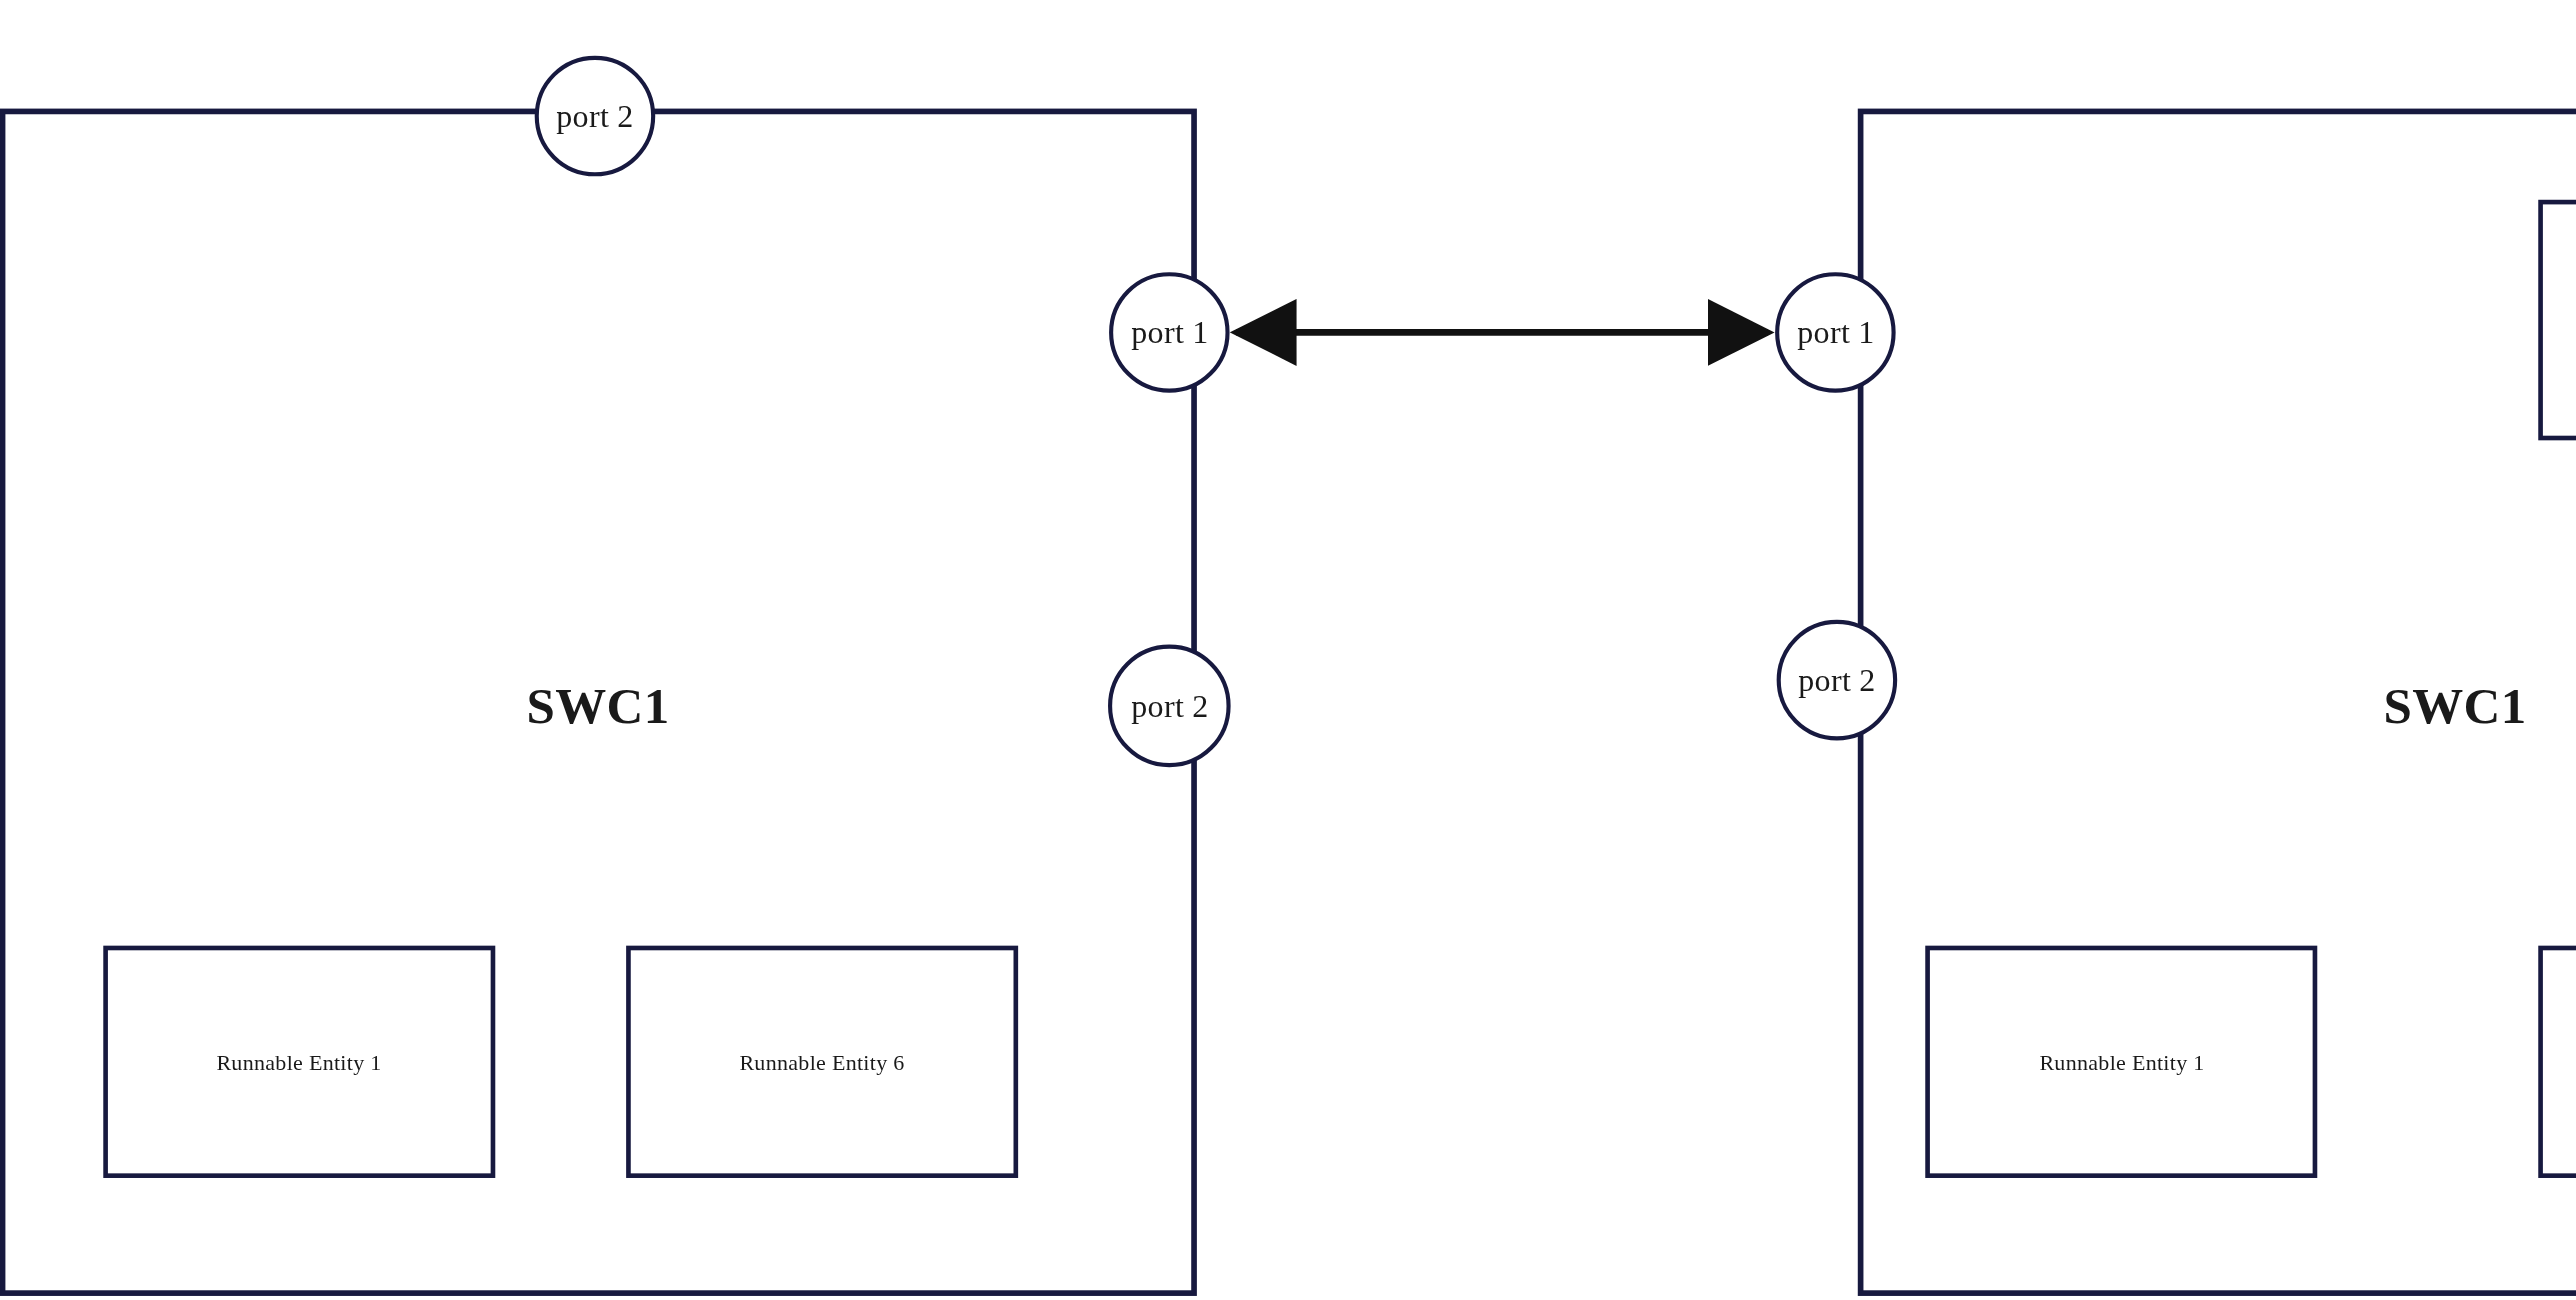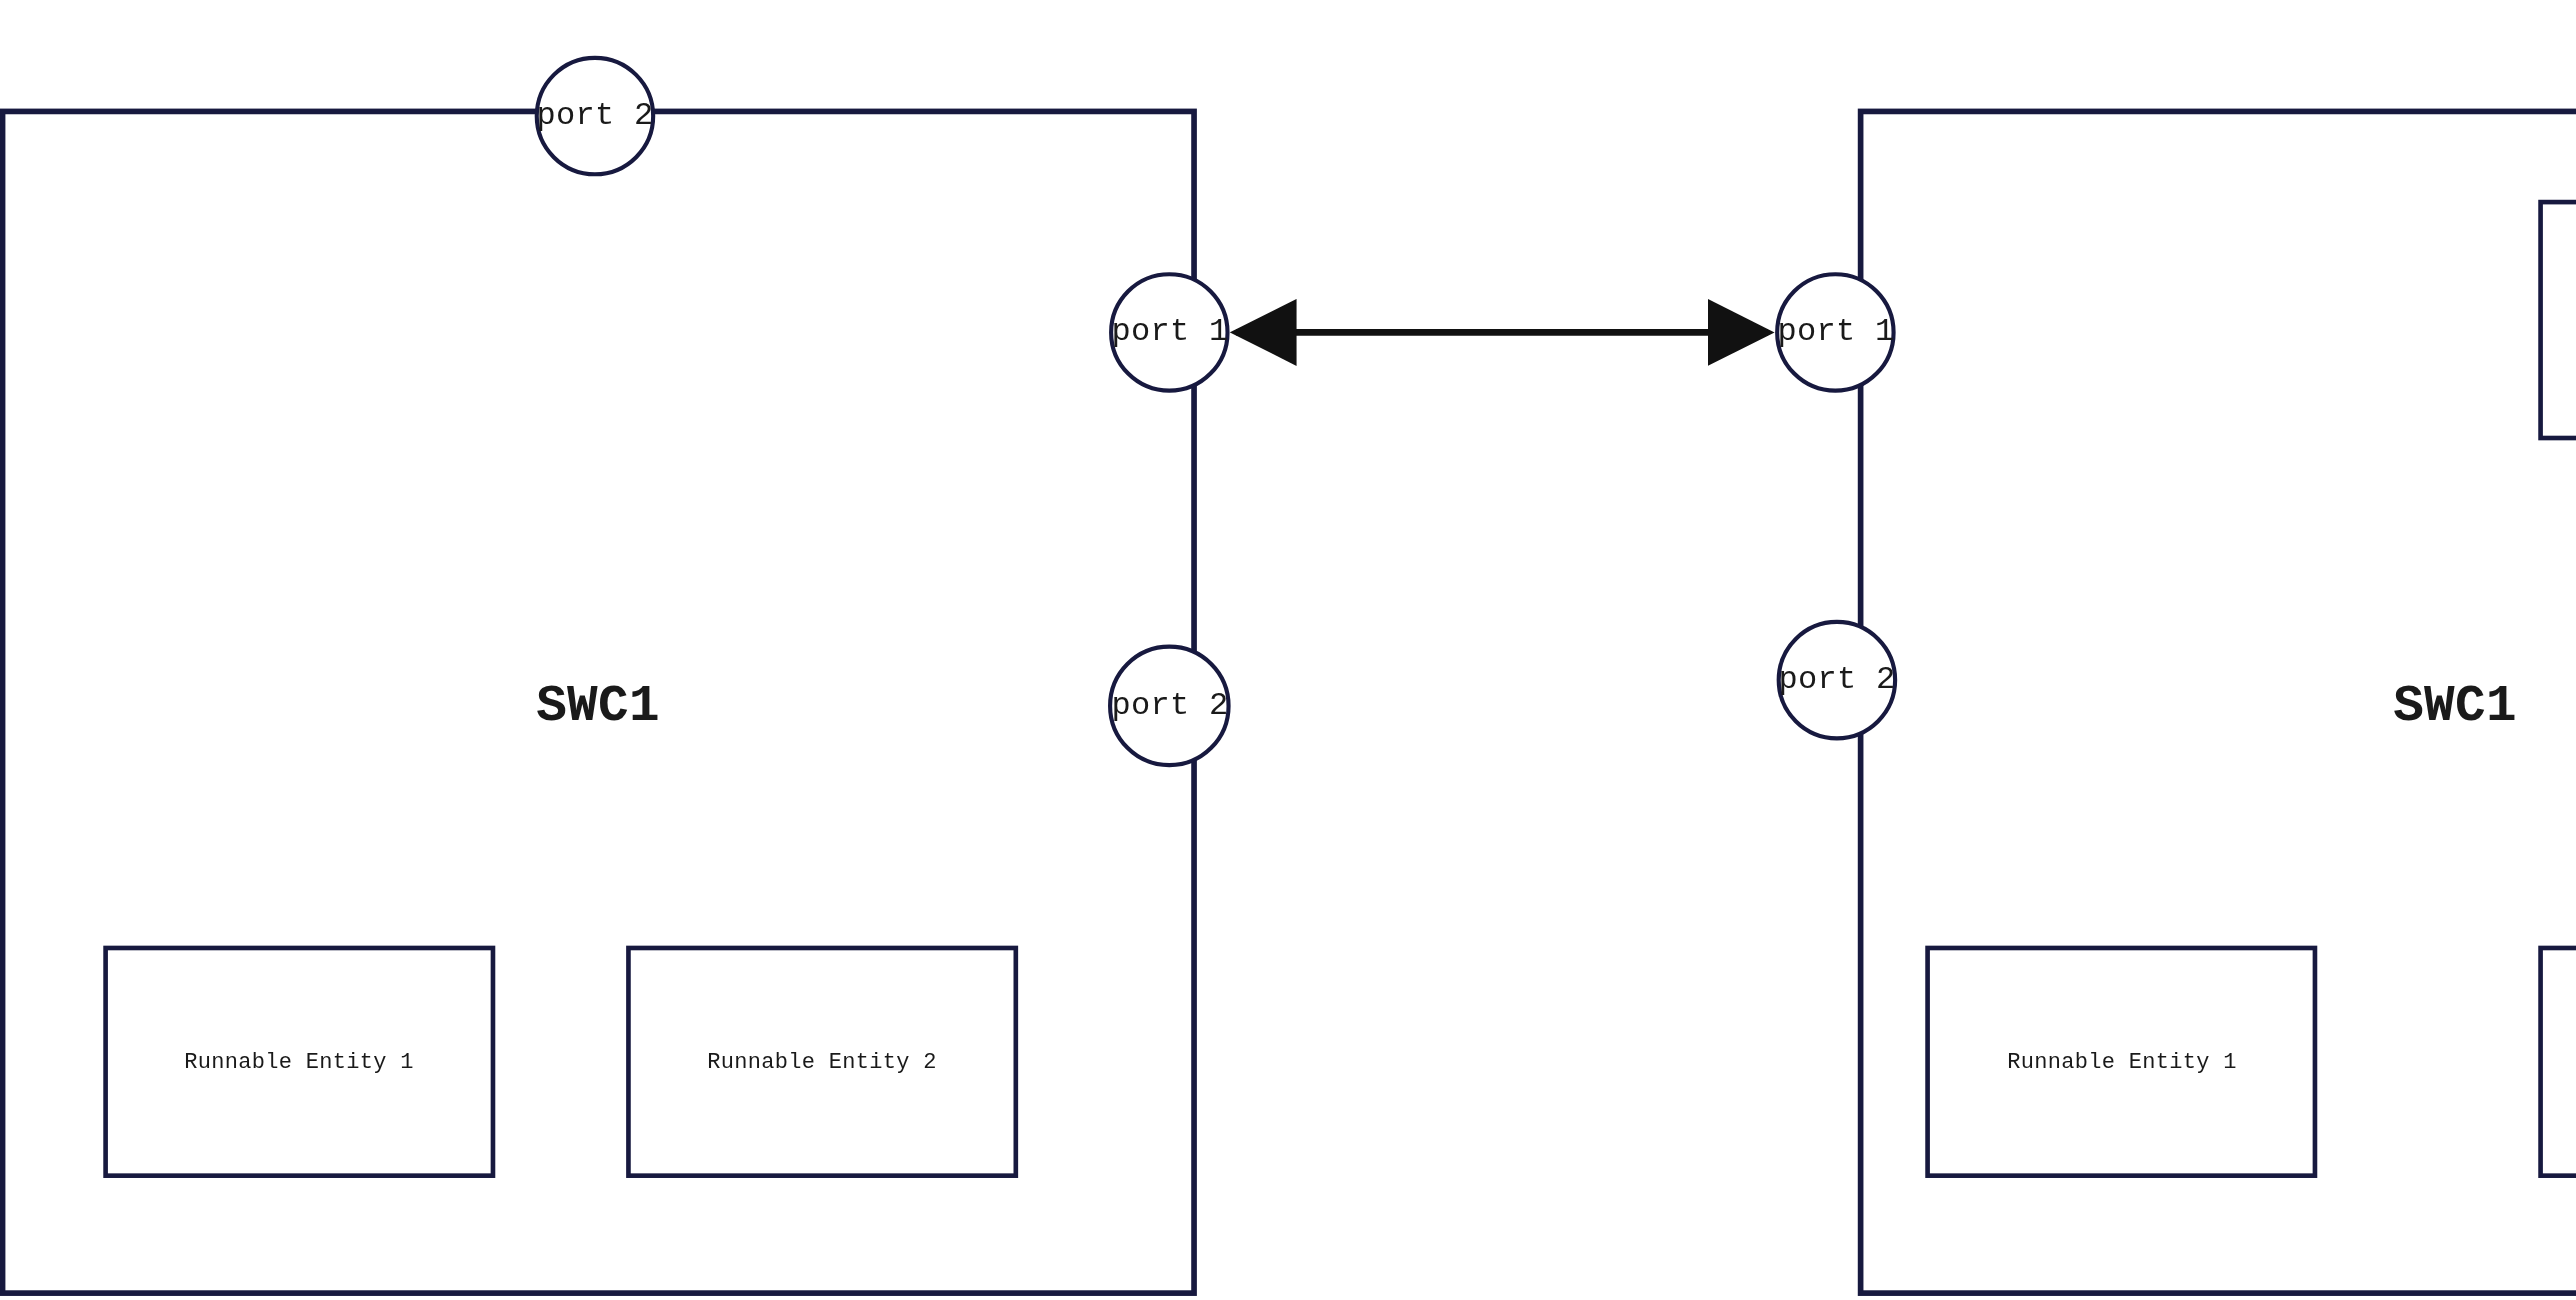--- a/index.html
+++ b/index.html
@@ -18,21 +18,21 @@
   #stage svg.layer {
     position: absolute;
     left: 0;
     top: 0;
     width: 3049px;
     height: 1301px;
   }
   .txt {
     position: absolute;
     color: #1a1a1a;
-    font-family: Liberation Mono, monospace;
+    font-family: Liberation Serif, serif;
     white-space: nowrap;
     transform: translate(-50%, -50%);
     text-align: center;
     line-height: 1;
   }
   .txt-port {
     font-size: 32px;
     font-weight: 400;
     letter-spacing: 0.3px;
   }
@@ -93,21 +93,21 @@
   <div class="txt txt-port" style="left:595px; top:116px;">port 2</div>
 
   <div class="txt txt-port" style="left:1170px; top:332px;">port 1</div>
 
   <div class="txt txt-port" style="left:1170px; top:706px;">port 2</div>
 
   <div class="txt txt-swc" style="left:598px; top:706px;">SWC1</div>
 
   <div class="txt txt-entity" style="left:299px; top:1063px;">Runnable Entity 1</div>
 
-  <div class="txt txt-entity" style="left:822px; top:1063px;">Runnable Entity 2</div>
+  <div class="txt txt-entity" style="left:822px; top:1063px;">Runnable Entity 6</div>
 
   <div class="txt txt-port" style="left:1836px; top:332px;">port 1</div>
 
   <div class="txt txt-port" style="left:1837px; top:680px;">port 2</div>
 
   <div class="txt txt-swc" style="left:2455px; top:706px;">SWC1</div>
 
   <div class="txt txt-entity" style="left:2122px; top:1063px;">Runnable Entity 1</div>
 
 </div>

